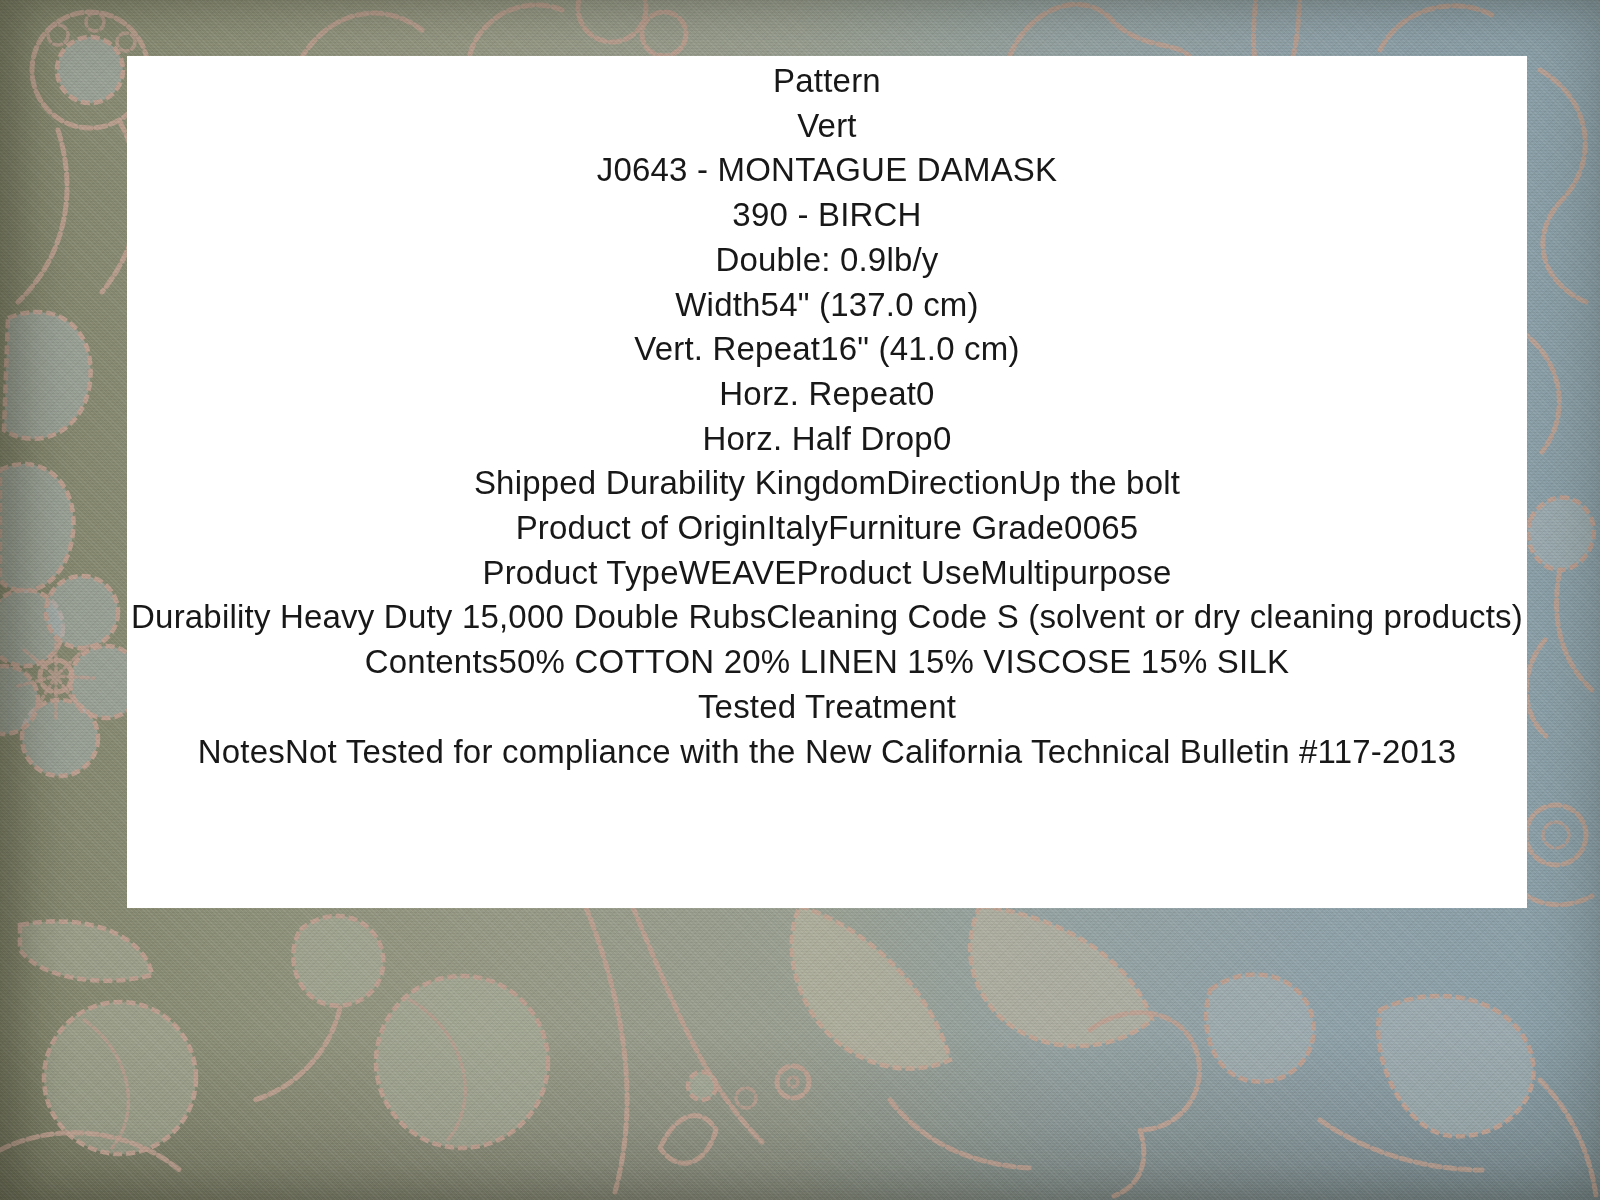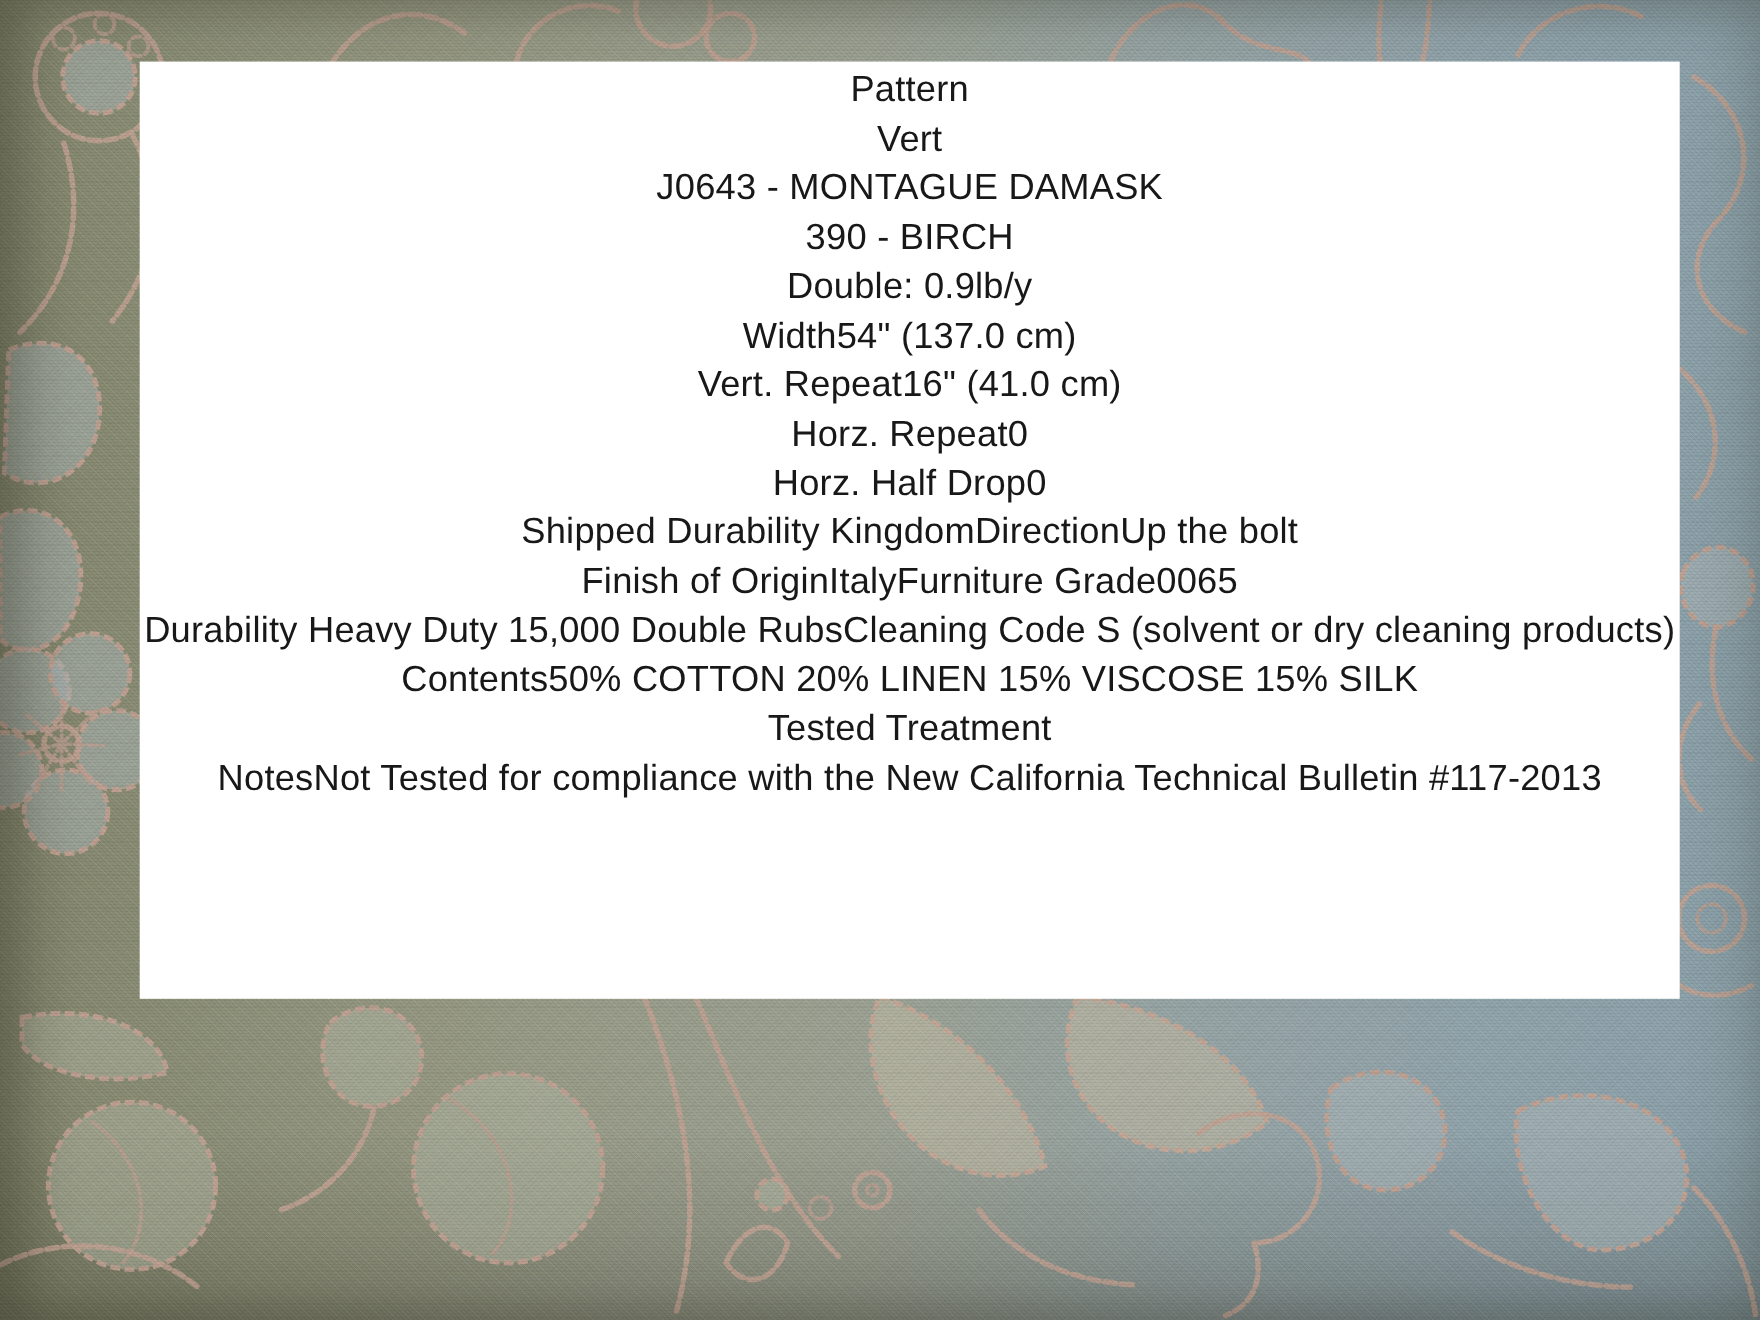--- a/index.html
+++ b/index.html
@@ -126,20 +126,21 @@
     <div class="line">Pattern</div>
     <div class="line">Vert</div>
     <div class="line">J0643 - MONTAGUE DAMASK</div>
     <div class="line">390 - BIRCH</div>
     <div class="line">Double: 0.9lb/y</div>
     <div class="line">Width54" (137.0 cm)</div>
     <div class="line">Vert. Repeat16" (41.0 cm)</div>
     <div class="line">Horz. Repeat0</div>
     <div class="line">Horz. Half Drop0</div>
     <div class="line">Shipped Durability KingdomDirectionUp the bolt</div>
-    <div class="line">Finish of OriginItalyFurniture Grade0065</div>
+    <div class="line">Product of OriginItalyFurniture Grade0065</div>
+    <div class="line">Product TypeWEAVEProduct UseMultipurpose</div>
     <div class="line">Durability Heavy Duty 15,000 Double RubsCleaning Code S (solvent or dry cleaning products)</div>
     <div class="line">Contents50% COTTON 20% LINEN 15% VISCOSE 15% SILK</div>
     <div class="line">Tested Treatment</div>
     <div class="line">NotesNot Tested for compliance with the New California Technical Bulletin #117-2013</div>
   </div>
 
 </div>
 
 </body></html>

